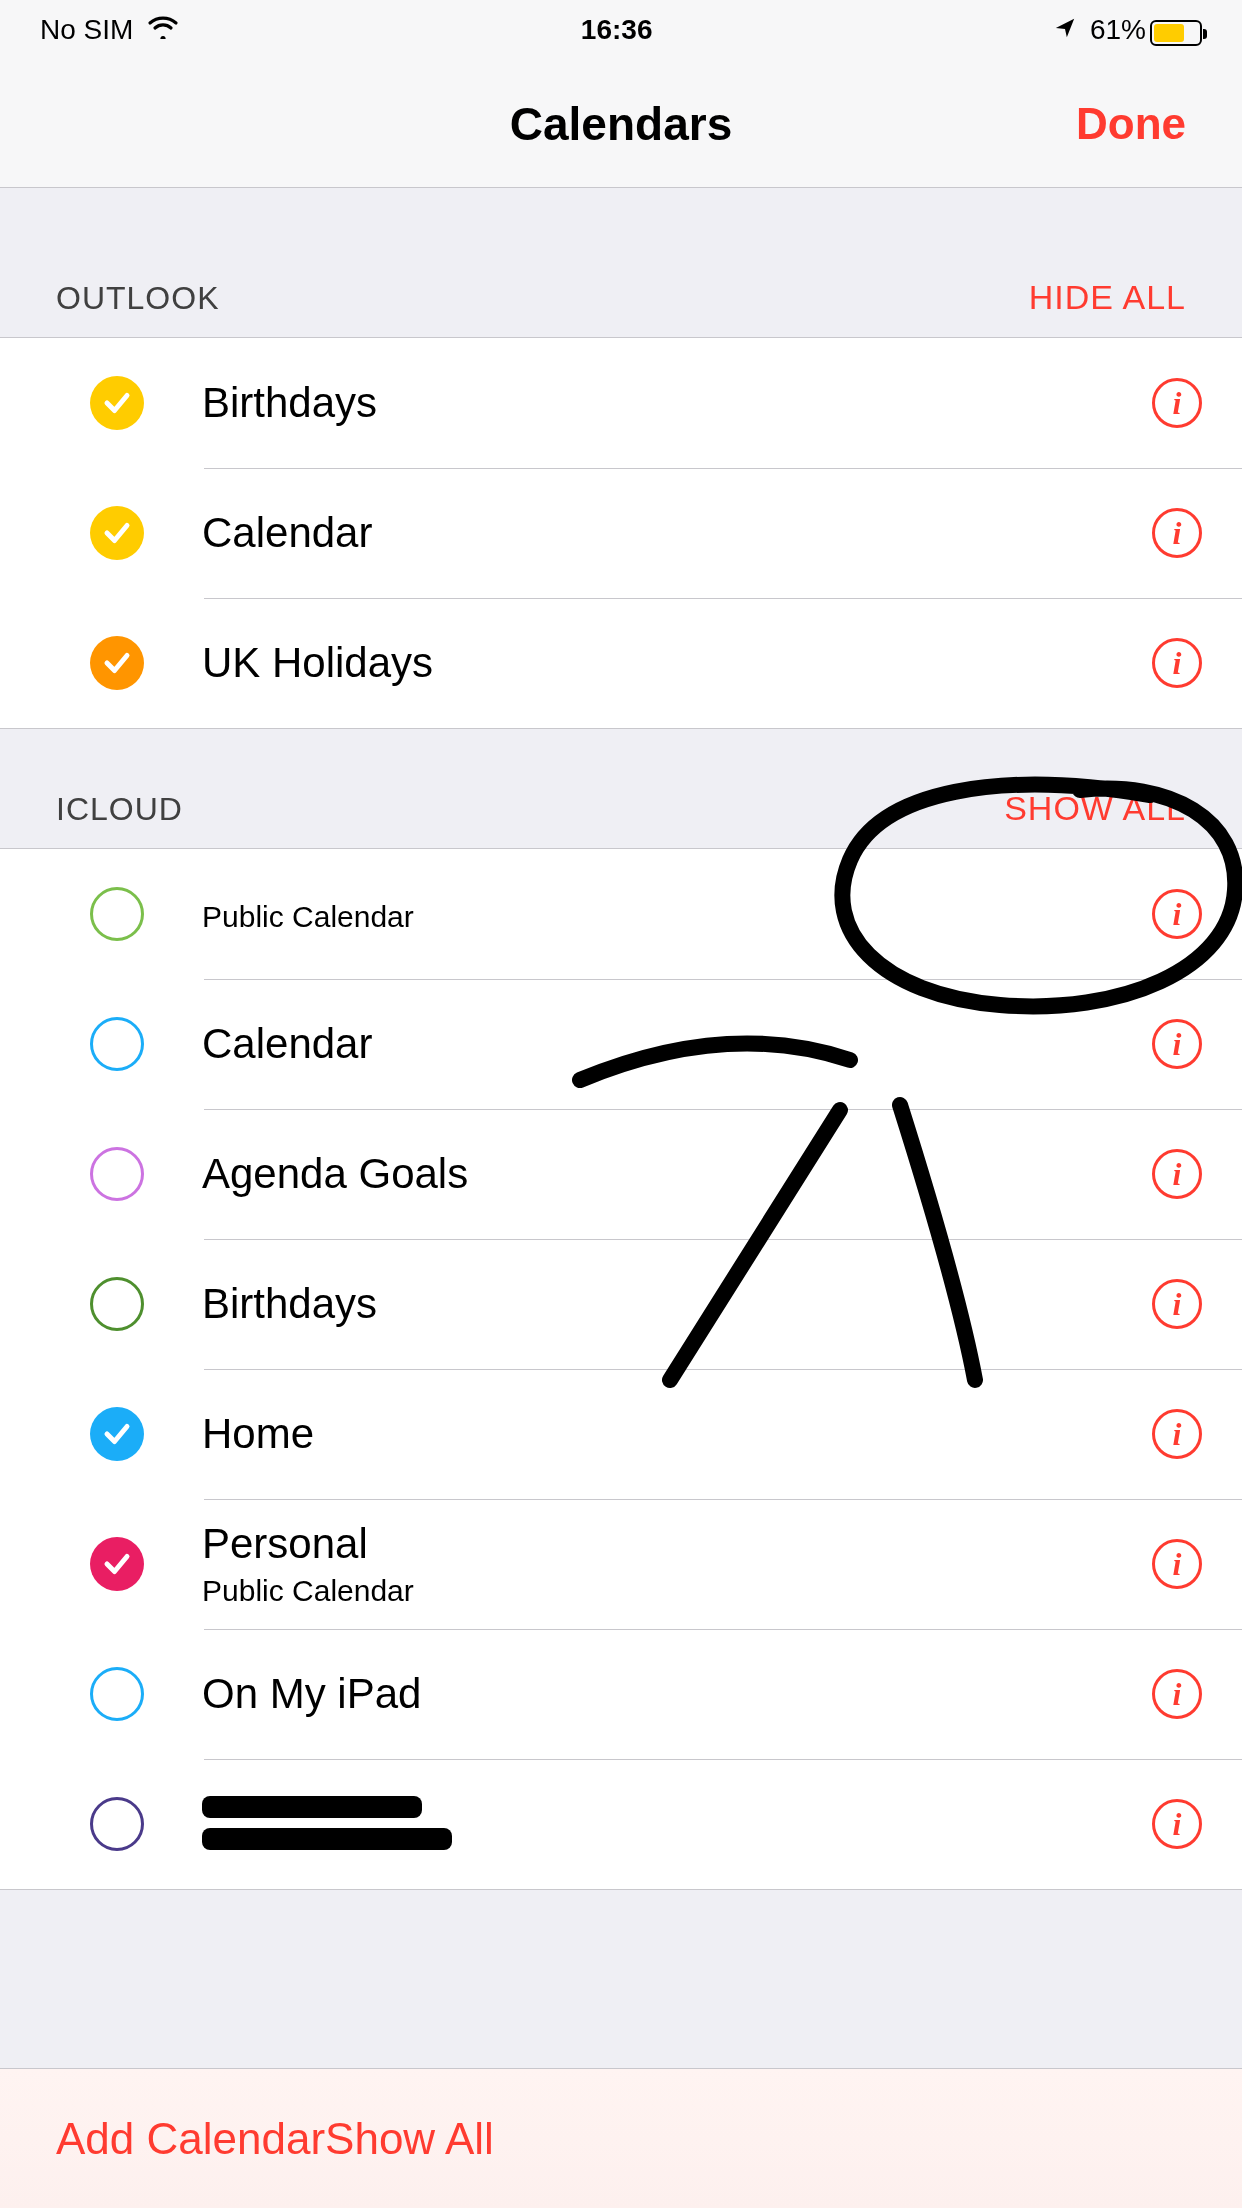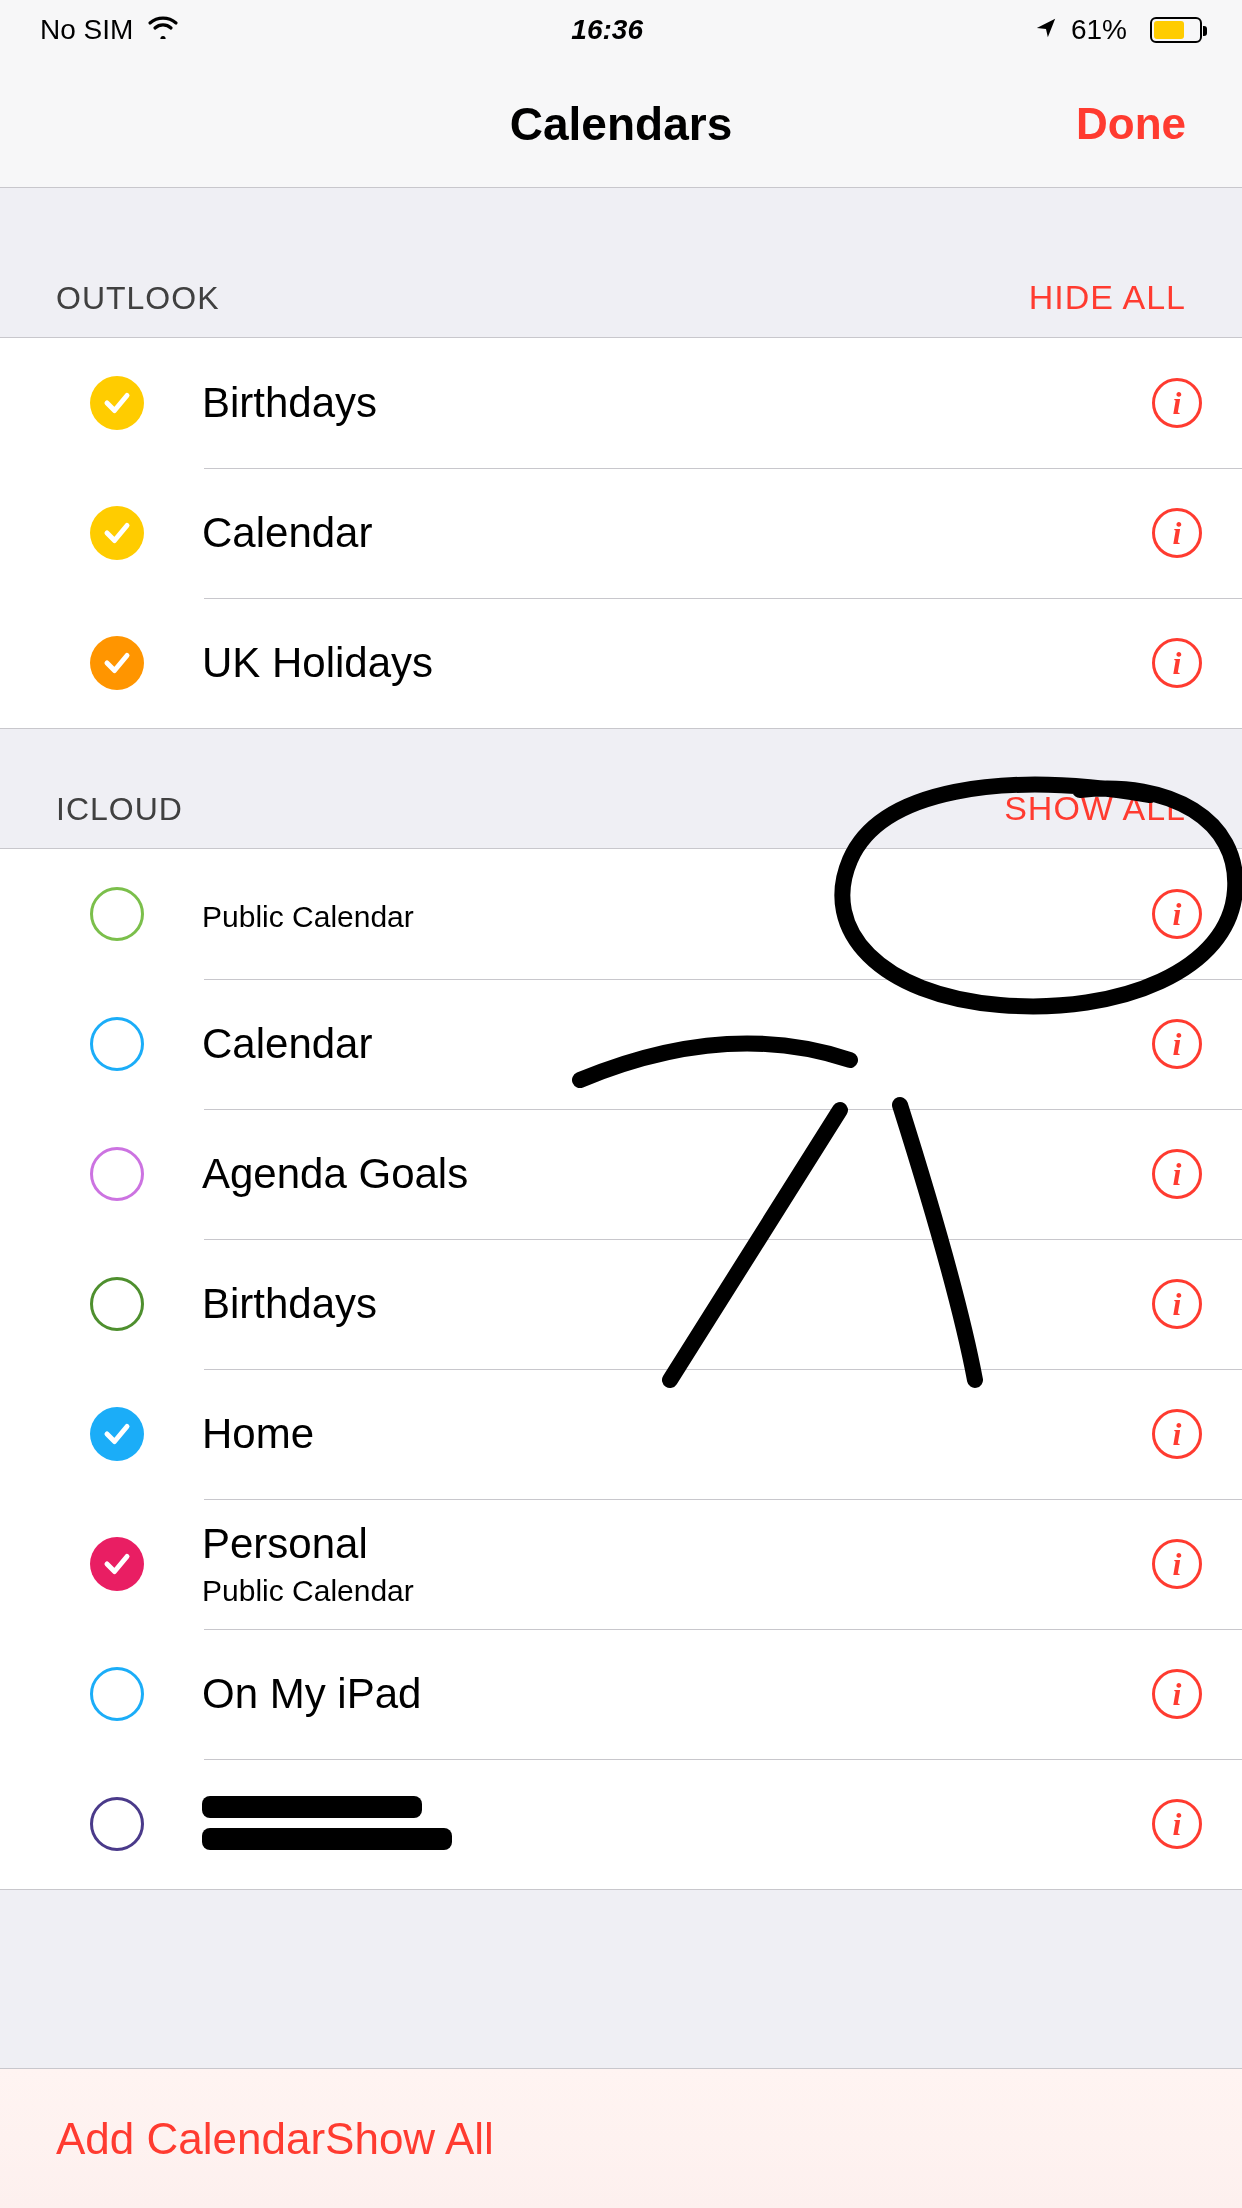--- a/index.html
+++ b/index.html
@@ -18,22 +18,22 @@
     height: 60px;
     display: flex;
     align-items: center;
     justify-content: space-between;
     padding: 0 40px;
     font-size: 28px;
     font-weight: 500;
     background: #f7f7f8;
   }
   .status-left, .status-right { display: flex; align-items: center; gap: 14px; }
-  .status-time { font-weight: 600; font-style: italic; }
-  .battery-wrap { display: flex; align-items: center; gap: 23px; }
+  .status-time { font-weight: 600; }
+  .battery-wrap { display: flex; align-items: flex-end; gap: 4px; }
   .battery {
     width: 52px; height: 26px;
     border: 2.5px solid #000;
     border-radius: 6px;
     position: relative;
     display: flex; align-items: center;
   }
   .battery::after {
     content: "";
     position: absolute;

